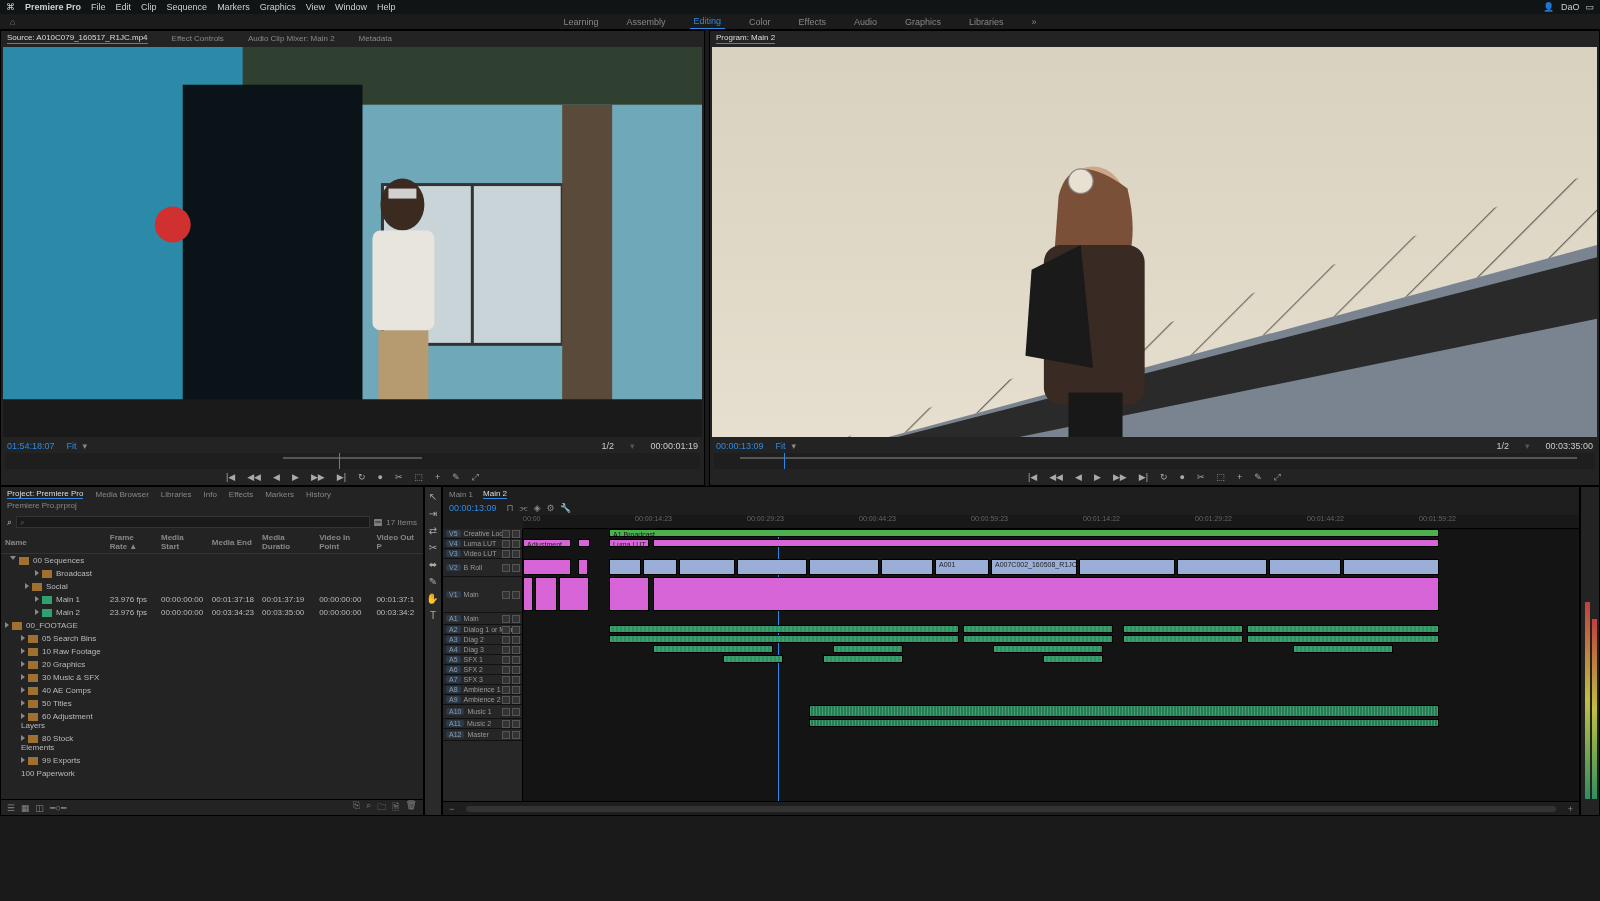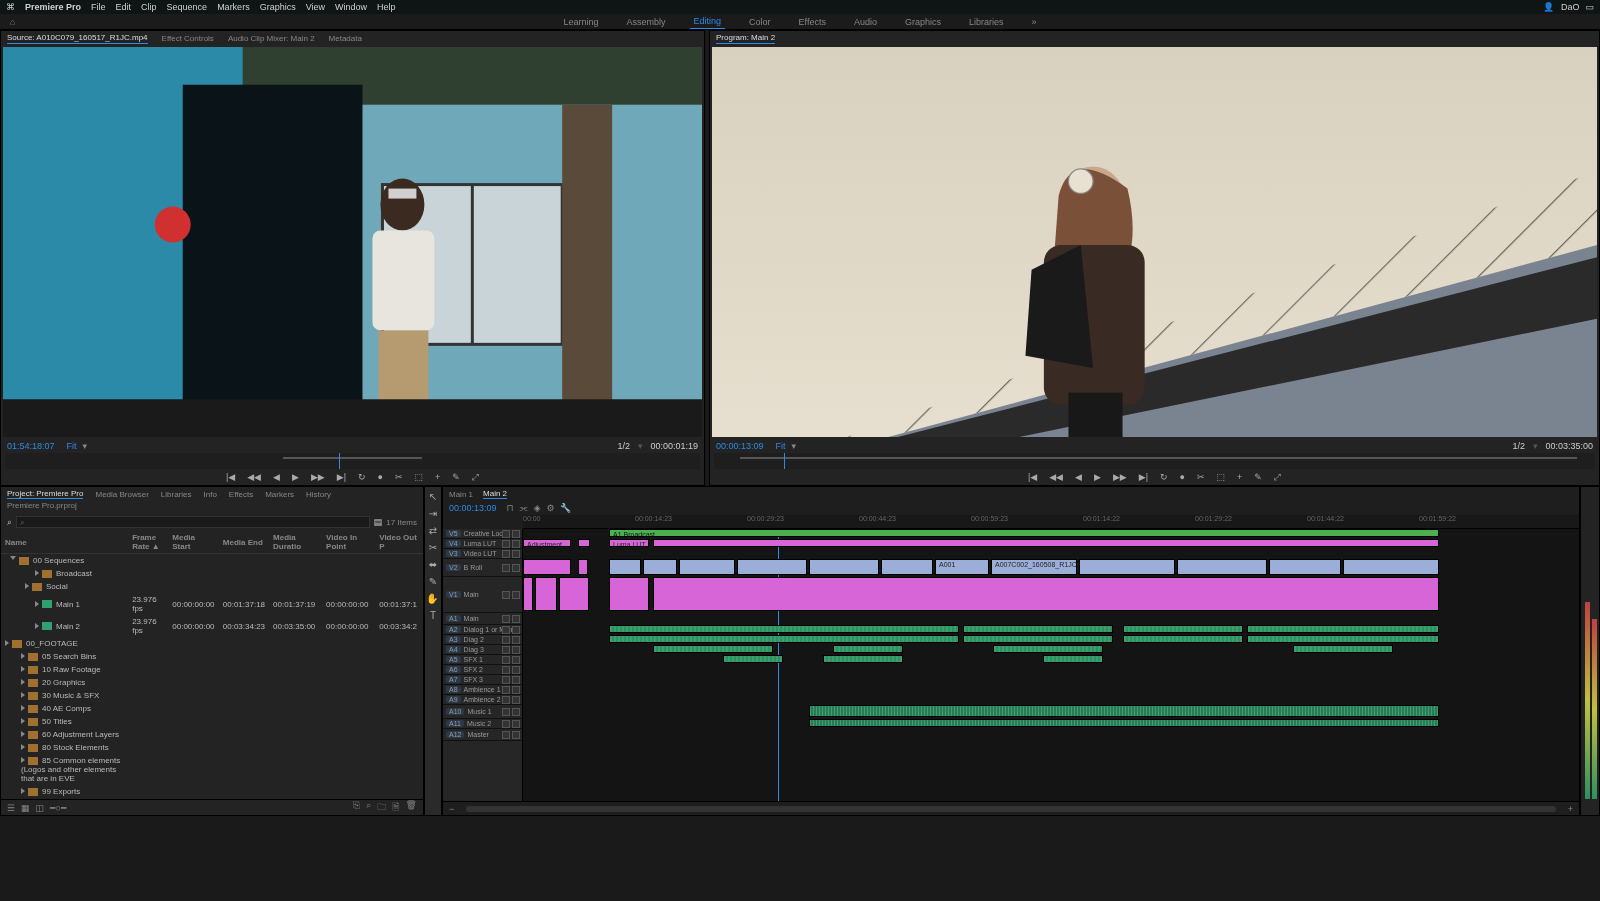--- a/index.html
+++ b/index.html
@@ -10,27 +10,27 @@
   
   .wsbar { height:16px; background:#1b1b1b; display:flex; align-items:center; justify-content:center; gap:20px; font-size:9px; color:#888; border-bottom:1px solid #000;}
   .wsbar span { padding:2px 4px; cursor:pointer;}
   .wsbar span.active { color:#2e8ae6; border-bottom:1px solid #2e8ae6;}
   .wsbar .home { position:absolute; left:6px; }
   
   .row1 { display:flex; height:456px; }
   .panel { background:#232323; border:1px solid #000; display:flex; flex-direction:column; }
   .panel.source { width:705px; }
   .panel.program { flex:1; margin-left:4px;}
-  .paneltabs { height:14px; background:#232323; display:flex; gap:14px; padding:0 6px; align-items:center; font-size:8px; color:#888;}
+  .paneltabs { height:14px; background:#232323; display:flex; gap:24px; padding:0 6px; align-items:center; font-size:8px; color:#888;}
   .paneltabs span { cursor:pointer; }
   .paneltabs span.active { color:#ddd; border-bottom:1px solid #2e8ae6; padding-bottom:1px;}
   .viewer { flex:1; background:#0c0c0c; margin:2px; position:relative; display:flex; align-items:center; justify-content:center; overflow:hidden;}
   .viewer svg { width:100%; height:100%; }
   .tcrow { height:14px; display:flex; align-items:center; padding:0 6px; font-size:9px; color:#2e8ae6;}
-  .tcrow .r { margin-left:auto; color:#ccc; display:flex; gap:8px; align-items:center;}
+  .tcrow .r { margin-left:auto; color:#ccc; display:flex; gap:16px; align-items:center;}
   .scrubber { height:16px; background:#1e1e1e; position:relative; margin:0 4px;}
   .scrubber .bar { position:absolute; bottom:10px; left:40%; right:40%; height:2px; background:#555;}
   .scrubber .head { position:absolute; top:0; left:48%; width:1px; height:100%; background:#2e8ae6;}
   .transport { height:16px; display:flex; justify-content:center; align-items:center; gap:8px; font-size:9px; color:#aaa;}
   .transport span { cursor:pointer; padding:0 2px;}
   
   .row2 { display:flex; height:330px; }
   .project { width:424px; background:#232323; border:1px solid #000; display:flex; flex-direction:column;}
   .project .tabs { height:14px; display:flex; gap:12px; padding:0 6px; align-items:center; font-size:8px; color:#888;}
   .project .tabs span.active{ color:#ddd; border-bottom:1px solid #2e8ae6;}
@@ -392,29 +392,20 @@
             <tr>
               <td style="padding-left: 20px;"><span class="chev"></span><span class="folder-icon"></span>80 Stock Elements</td>
               <td></td>
               <td></td>
               <td></td>
               <td></td>
               <td></td>
               <td></td>
             </tr>
             <tr>
-              <td style="padding-left: 20px;"><span class="chev"></span><span class="folder-icon"></span>85 Common elements (Logos and other elements that are in EVE</td>
-              <td></td>
-              <td></td>
-              <td></td>
-              <td></td>
-              <td></td>
-              <td></td>
-            </tr>
-            <tr>
               <td style="padding-left: 20px;"><span class="chev"></span><span class="folder-icon"></span>99 Exports</td>
               <td></td>
               <td></td>
               <td></td>
               <td></td>
               <td></td>
               <td></td>
             </tr>
             <tr>
               <td style="padding-left: 20px;">100 Paperwork</td>

